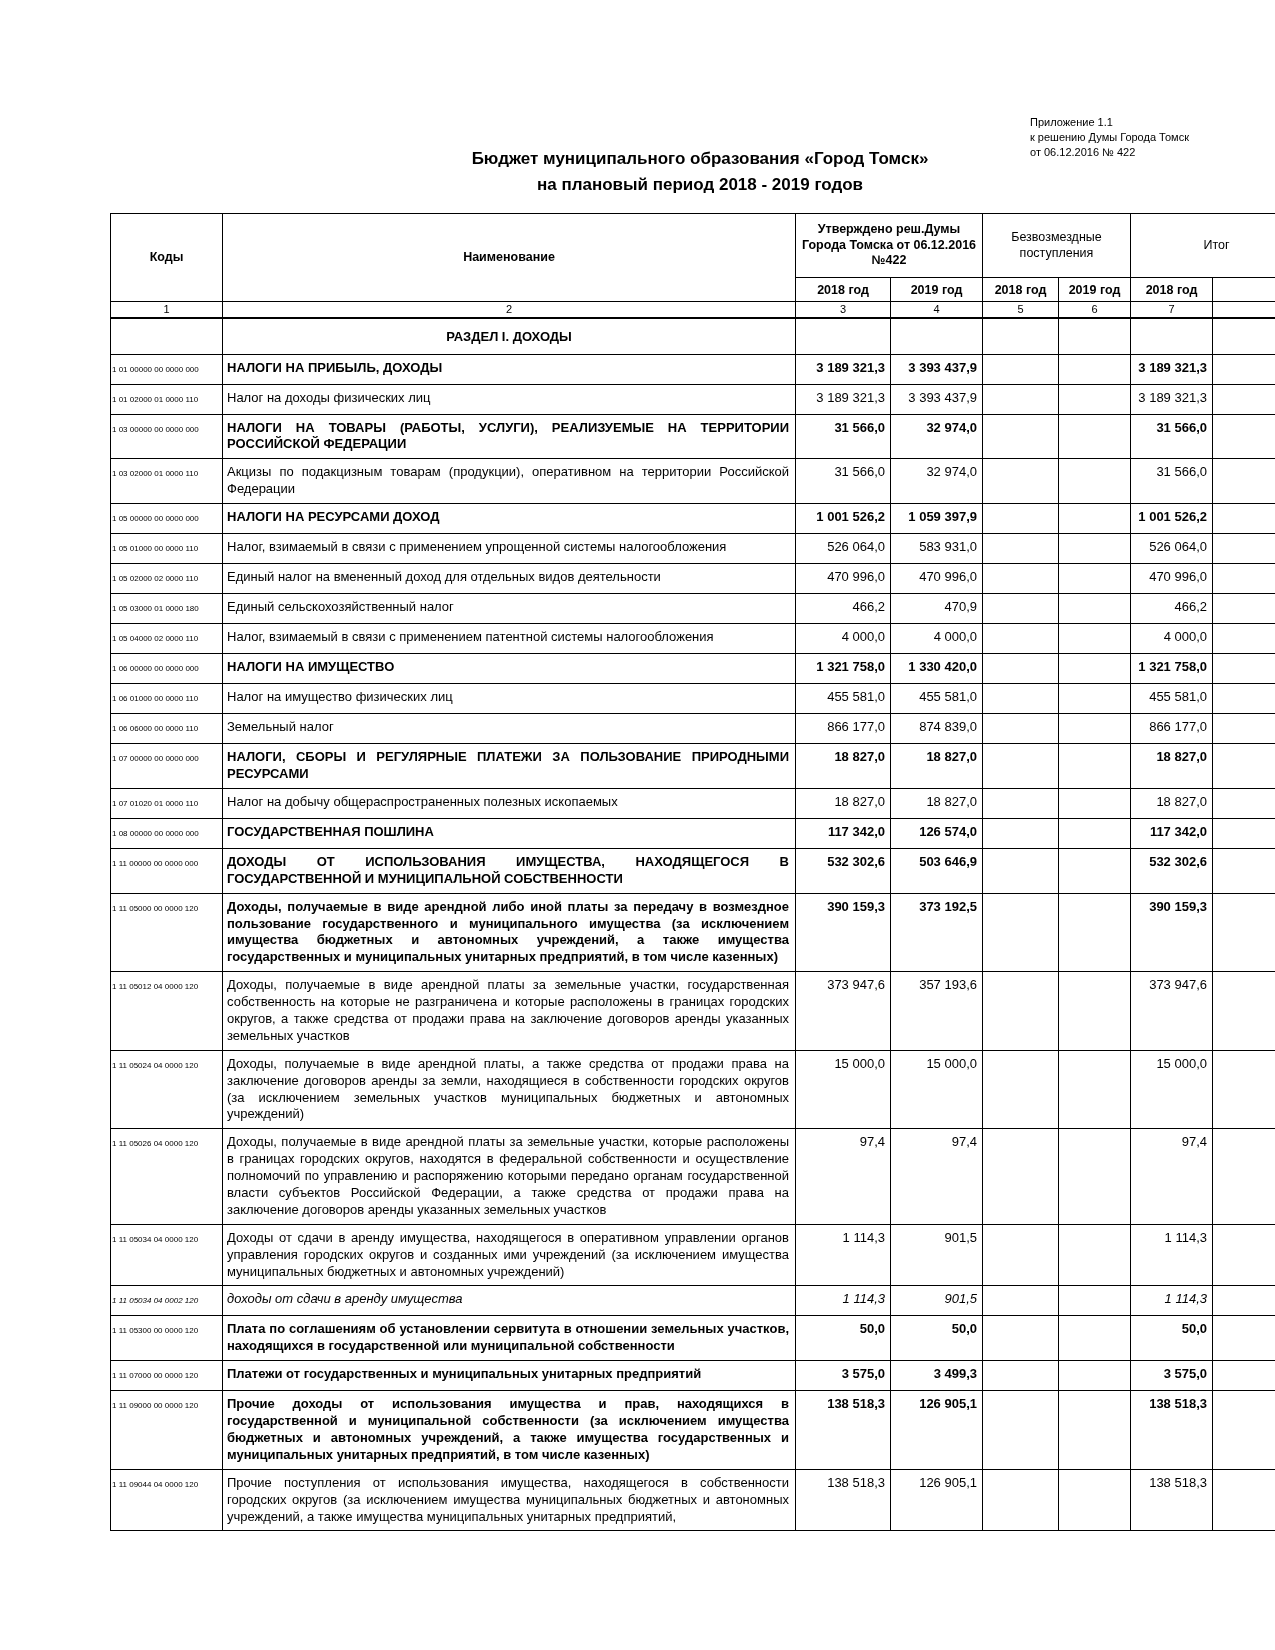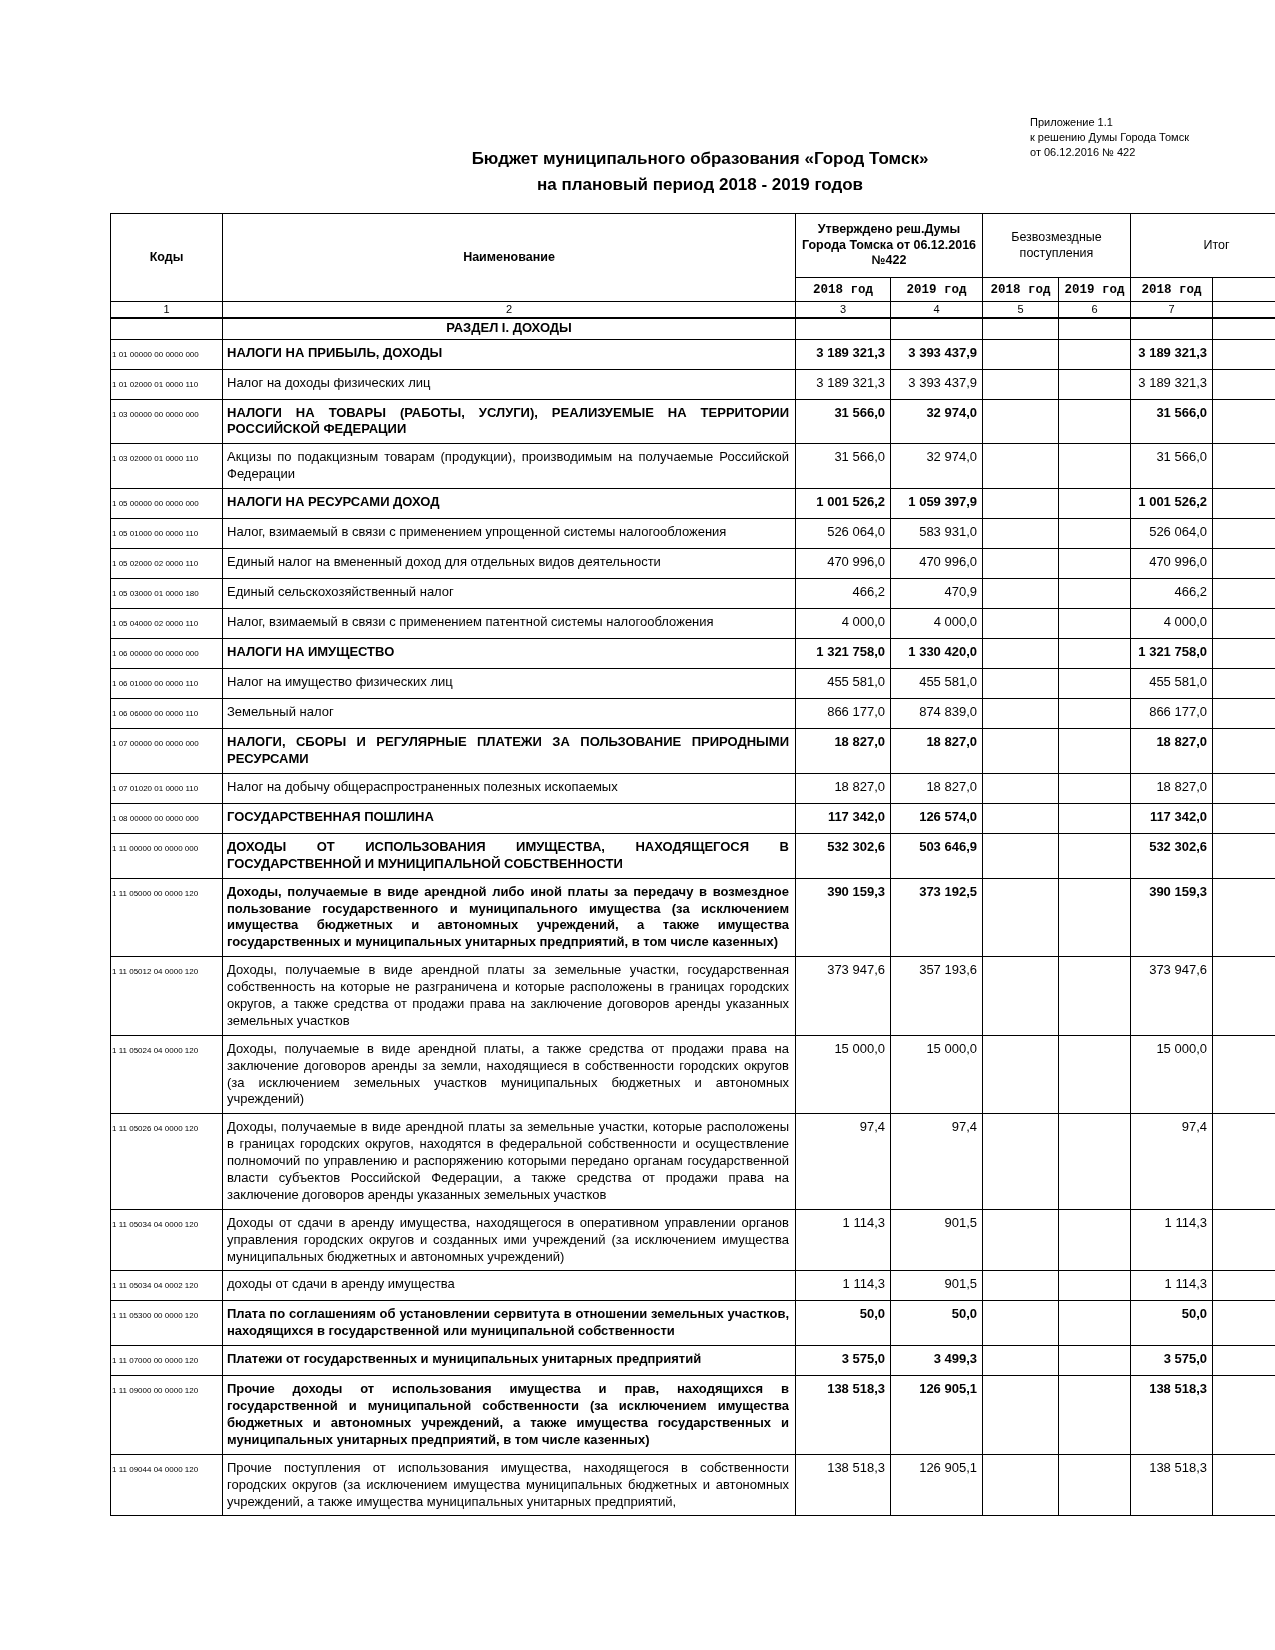--- a/index.html
+++ b/index.html
@@ -44,21 +44,21 @@
     border: 1.5px solid #000;
   }
   th, td {
     border: 1px solid #000;
     vertical-align: top;
     padding: 2px 4px;
   }
   thead th { vertical-align: middle; text-align: center; }
   th.hmain { font-size: 12.5px; font-weight: 700; padding: 8px 5px; height: 64px; line-height: 1.25; }
   th.hplain { font-weight: 400; }
-  th.hyear { font-size: 12.5px; font-weight: 700; padding: 4px 2px; height: 24px; font-family: Liberation Mono, monospace; }
+  th.hyear { font-size: 12.5px; font-weight: 700; padding: 4px 2px; height: 24px; }
   tr.colnums th { font-size: 11px; font-weight: 400; padding: 1px; height: 16px; border-bottom: 2px solid #000; }
   td.code {
     font-size: 8px;
     padding: 10px 1px;
     white-space: nowrap;
     overflow: hidden;
     text-align: left;
   }
   td.name {
     font-size: 13px;
@@ -71,24 +71,24 @@
     line-height: 1.3;
     text-align: right;
     padding: 5px 5px;
     white-space: nowrap;
     overflow: hidden;
   }
   td.section {
     font-size: 13px;
     font-weight: 700;
     text-align: center;
-    padding: 1px;
+    padding: 10px;
   }
   tr.row-bold td.name, tr.row-bold td.num { font-weight: 700; }
-  tr.row-italic td { }
+  tr.row-italic td { font-style: italic; }
 </style>
 </head>
 <body>
 
 <div class="annotation">
   <div>Приложение 1.1</div>
   <div>к решению Думы Города Томск</div>
   <div>от  06.12.2016 № 422</div>
 </div>
 
@@ -171,21 +171,21 @@
         <td class="name">НАЛОГИ НА ТОВАРЫ (РАБОТЫ, УСЛУГИ), РЕАЛИЗУЕМЫЕ НА ТЕРРИТОРИИ РОССИЙСКОЙ ФЕДЕРАЦИИ</td>
         <td class="num">31 566,0</td>
         <td class="num">32 974,0</td>
         <td class="num"></td>
         <td class="num"></td>
         <td class="num">31 566,0</td>
         <td class="num"></td>
       </tr>
       <tr class="row-normal">
         <td class="code">1 03 02000 01 0000 110</td>
-        <td class="name">Акцизы по подакцизным товарам (продукции), производимым на получаемые Российской Федерации</td>
+        <td class="name">Акцизы по подакцизным товарам (продукции), оперативном на территории Российской Федерации</td>
         <td class="num">31 566,0</td>
         <td class="num">32 974,0</td>
         <td class="num"></td>
         <td class="num"></td>
         <td class="num">31 566,0</td>
         <td class="num"></td>
       </tr>
       <tr class="row-bold">
         <td class="code">1 05 00000 00 0000 000</td>
         <td class="name">НАЛОГИ НА РЕСУРСАМИ ДОХОД</td>

